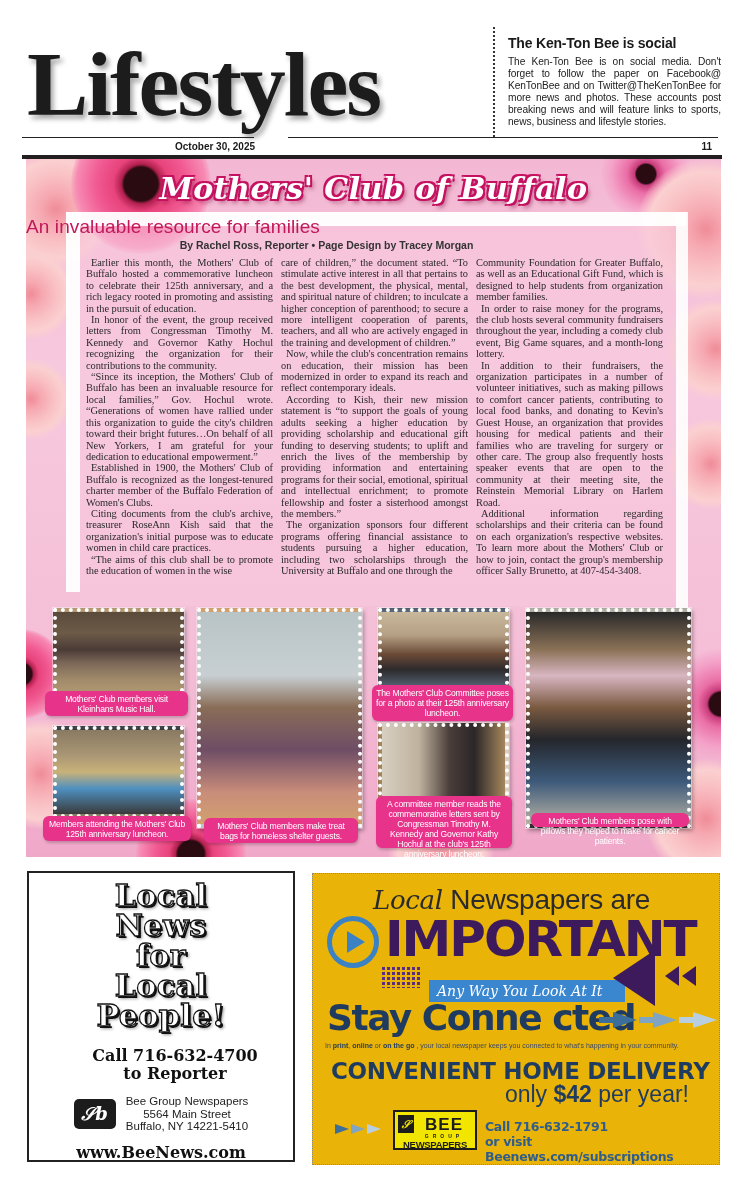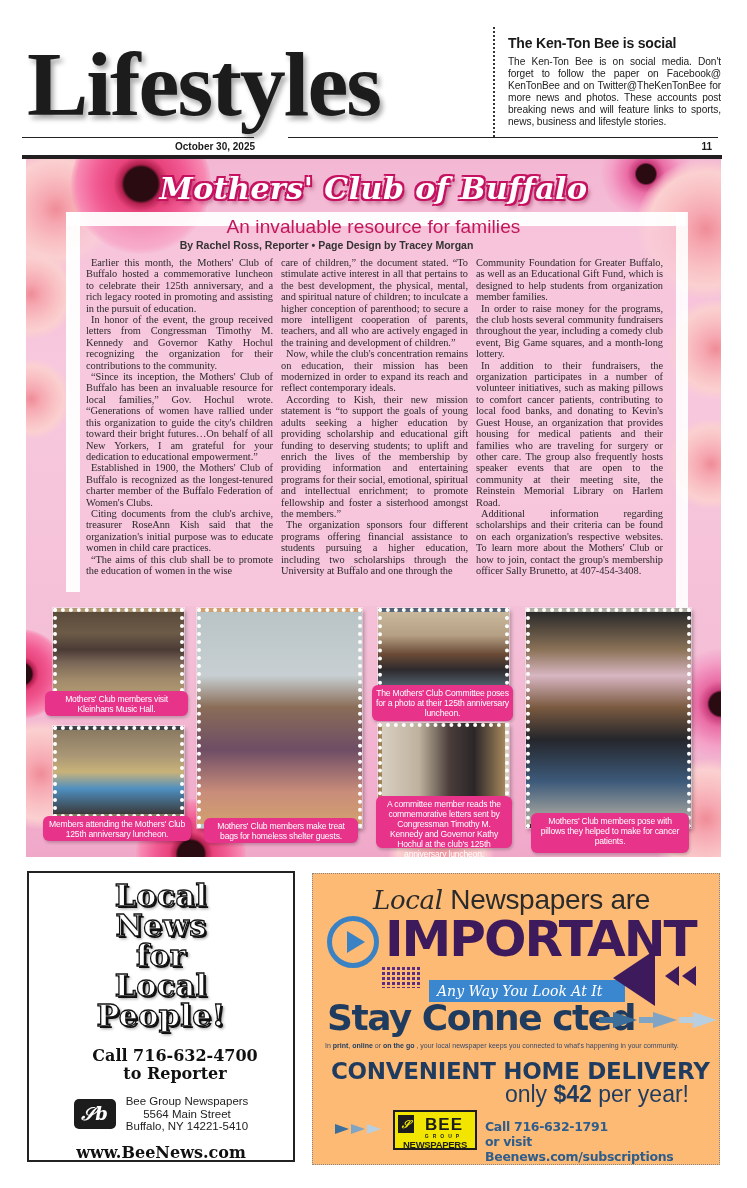--- a/index.html
+++ b/index.html
@@ -47,21 +47,21 @@
   .white-frame-right { position: absolute; left: 650px; top: 53px; width: 12px; height: 420px; background: #fff; opacity: 0.9; }
   .inner-panel { position: absolute; left: 54px; top: 67px; width: 596px; height: 380px; background: rgba(247,200,223,0.55); }
 
   .feature-title {
     position: absolute; left: 0; top: 12px; width: 695px; text-align: center;
     font-family: "DejaVu Serif", serif; font-style: italic; font-weight: bold;
     font-size: 30px; color: #ffffff; letter-spacing: 0.5px;
     text-shadow: 0 0 2px #d0166e, 2px 2px 0 #c4125f, -2px -2px 0 #c4125f, 2px -2px 0 #c4125f, -2px 2px 0 #c4125f, 3px 4px 4px rgba(120,0,50,0.5);
   }
   .feature-subtitle {
-    position: absolute; left: 0; top: 57px; width: 695px; text-align: center;
+    position: absolute; left: 0; top: 57px; width: 695px; text-align: left;
     font-size: 19px; color: #c2185b; font-weight: normal; letter-spacing: 0.1px;
   }
   .feature-byline {
     position: absolute; left: 0; top: 80px; width: 601px; text-align: center;
     font-size: 10.5px; font-weight: bold; color: #333;
   }
 
   .columns { position: absolute; left: 60px; top: 98px; width: 590px; height: 340px; }
   .col {
     position: absolute; top: 0; width: 187px;
@@ -91,21 +91,21 @@
     font-family: "Liberation Sans", sans-serif; font-size: 8.6px; line-height: 10px;
     text-align: center; border-radius: 6px; padding: 3px 4px;
     font-stretch: condensed; letter-spacing: -0.2px;
     box-shadow: 1px 2px 3px rgba(0,0,0,0.2);
   }
   .cap-1 { left: 19px; top: 532px; width: 143px; height: 25px; }
   .cap-2 { left: 17px; top: 657px; width: 148px; height: 25px; }
   .cap-3 { left: 178px; top: 659px; width: 154px; height: 25px; }
   .cap-4 { left: 346px; top: 526px; width: 141px; height: 36px; }
   .cap-5 { left: 350px; top: 637px; width: 136px; height: 52px; }
-  .cap-6 { left: 505px; top: 654px; width: 158px; height: 40px; }
+  .cap-6 { left: 505px; top: 654px; width: 158px; height: 14px; }
 
   
   .ad-local {
     position: absolute; left: 27px; top: 871px; width: 268px; height: 291px;
     border: 2px solid #222; background: #fff; text-align: center;
   }
   .ad-local-headline {
     margin-top: 8px; font-family: "DejaVu Serif", serif; font-weight: bold;
     font-size: 30px; line-height: 30px; color: #fff;
     -webkit-text-stroke: 1.3px #111; text-shadow: 2px 2px 0 #111, 3px 3px 3px rgba(0,0,0,0.4);
@@ -116,21 +116,21 @@
   .bee-logo-dark {
     width: 42px; height: 30px; background: #1c1c1c; border-radius: 5px;
     color: #fff; font-size: 18px; font-weight: bold; font-style: italic;
     display: flex; align-items: center; justify-content: center; font-family: "DejaVu Serif", serif;
   }
   .ad-local-address { font-size: 11.5px; line-height: 12.5px; color: #222; text-align: center; }
   .ad-local-url { margin-top: 10px; font-family: "DejaVu Serif", serif; font-weight: bold; font-size: 16px; color: #111; }
 
   .ad-important {
     position: absolute; left: 312px; top: 873px; width: 408px; height: 292px;
-    border: 1.5px dotted #888; background: #fdba74;
+    border: 1.5px dotted #888; background: #eab308;
   }
   .ad-imp-line1 { position: absolute; left: 60px; top: 10px; font-size: 28px; color: #2b2b2b; letter-spacing: -0.3px; }
   .ad-imp-line1 .script { font-family: "DejaVu Serif", serif; font-style: italic; font-size: 26px; }
   .play-icon {
     position: absolute; left: 14px; top: 42px; width: 52px; height: 52px;
     border: 5px solid #3b82c4; border-radius: 50%;
   }
   .play-icon::after {
     content: ""; position: absolute; left: 15px; top: 10px;
     border-left: 18px solid #3b82c4; border-top: 11px solid transparent; border-bottom: 11px solid transparent;

